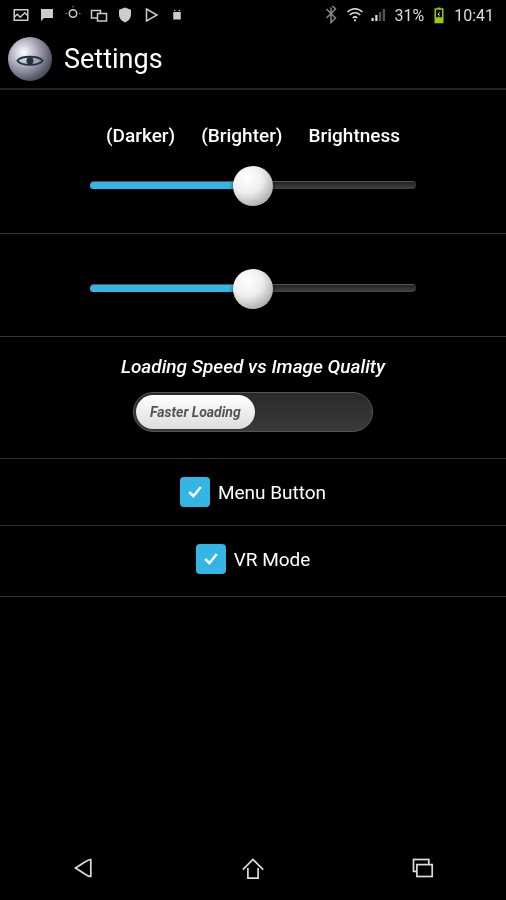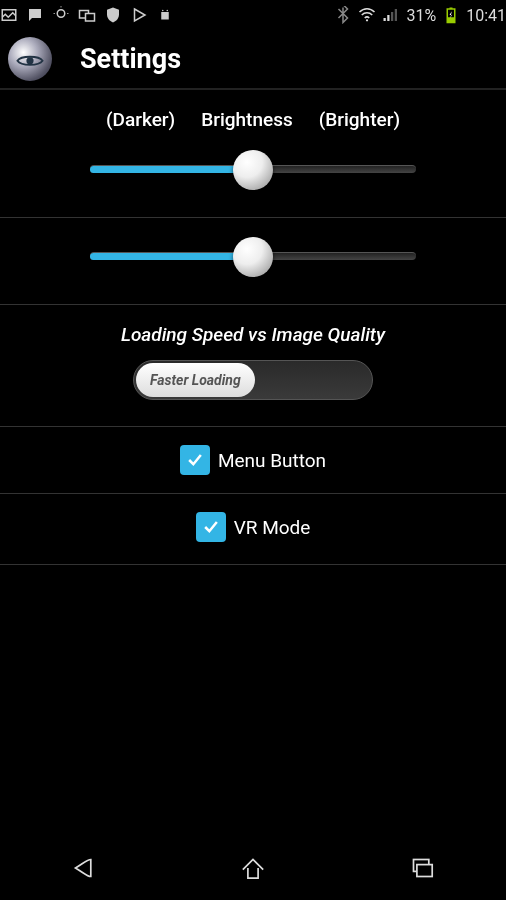--- a/index.html
+++ b/index.html
@@ -11,21 +11,21 @@
   color: #fff;
   overflow: hidden;
   position: relative;
 }
 .status-bar {
   height: 30px;
   background: #000;
   display: flex;
   justify-content: space-between;
   align-items: center;
-  padding: 0 0;
+  padding: 0 12px;
   font-size: 16px;
 }
 .status-left { display: flex; gap: 8px; align-items: center; }
 .status-right { display: flex; gap: 6px; align-items: center; }
 .status-icon { width: 18px; height: 18px; display: inline-flex; align-items: center; justify-content: center; fill: #ccc; }
 .status-text { color: #ddd; font-size: 16px; }
 .app-header {
   height: 60px;
   display: flex;
   align-items: center;
@@ -33,25 +33,25 @@
   padding: 0 8px;
   border-bottom: 2px solid #222;
 }
 .app-icon {
   width: 44px; height: 44px;
   border-radius: 50%;
   background: radial-gradient(circle at 35% 35%, #fff 0%, #aab 35%, #556 70%, #223 100%);
   display: flex; align-items: center; justify-content: center;
   overflow: hidden;
 }
-.app-title { font-size: 27px; font-weight: 700; margin-left: 16px; }
+.app-title { font-size: 27px; font-weight: 400; }
 .settings-body { padding: 0; }
 .setting-row {
   border-bottom: 1px solid #333;
-  padding: 18px 30px 28px;
+  padding: 34px 30px 28px;
 }
 .labels-row {
   display: flex;
   justify-content: center;
   gap: 26px;
   font-size: 19px;
   font-weight: 500;
   margin-bottom: 18px;
 }
 .labels-row span { white-space: nowrap; }
@@ -253,22 +253,22 @@
       </svg>
   </div>
   <div class="app-title">Settings</div>
 </div>
 
 <div class="settings-body">
 
   <div class="setting-row">
     <div class="labels-row">
       <span>(Darker)</span>
+      <span>(Brighter)</span>
       <span>Brightness</span>
-      <span>(Brighter)</span>
     </div>
     <div class="slider">
       <div class="slider-track">
           <div class="slider-fill" style="width:50%"></div>
           <div class="slider-thumb" style="left:50%"></div>
         </div>
     </div>
   </div>
 
   <div class="setting-row">

